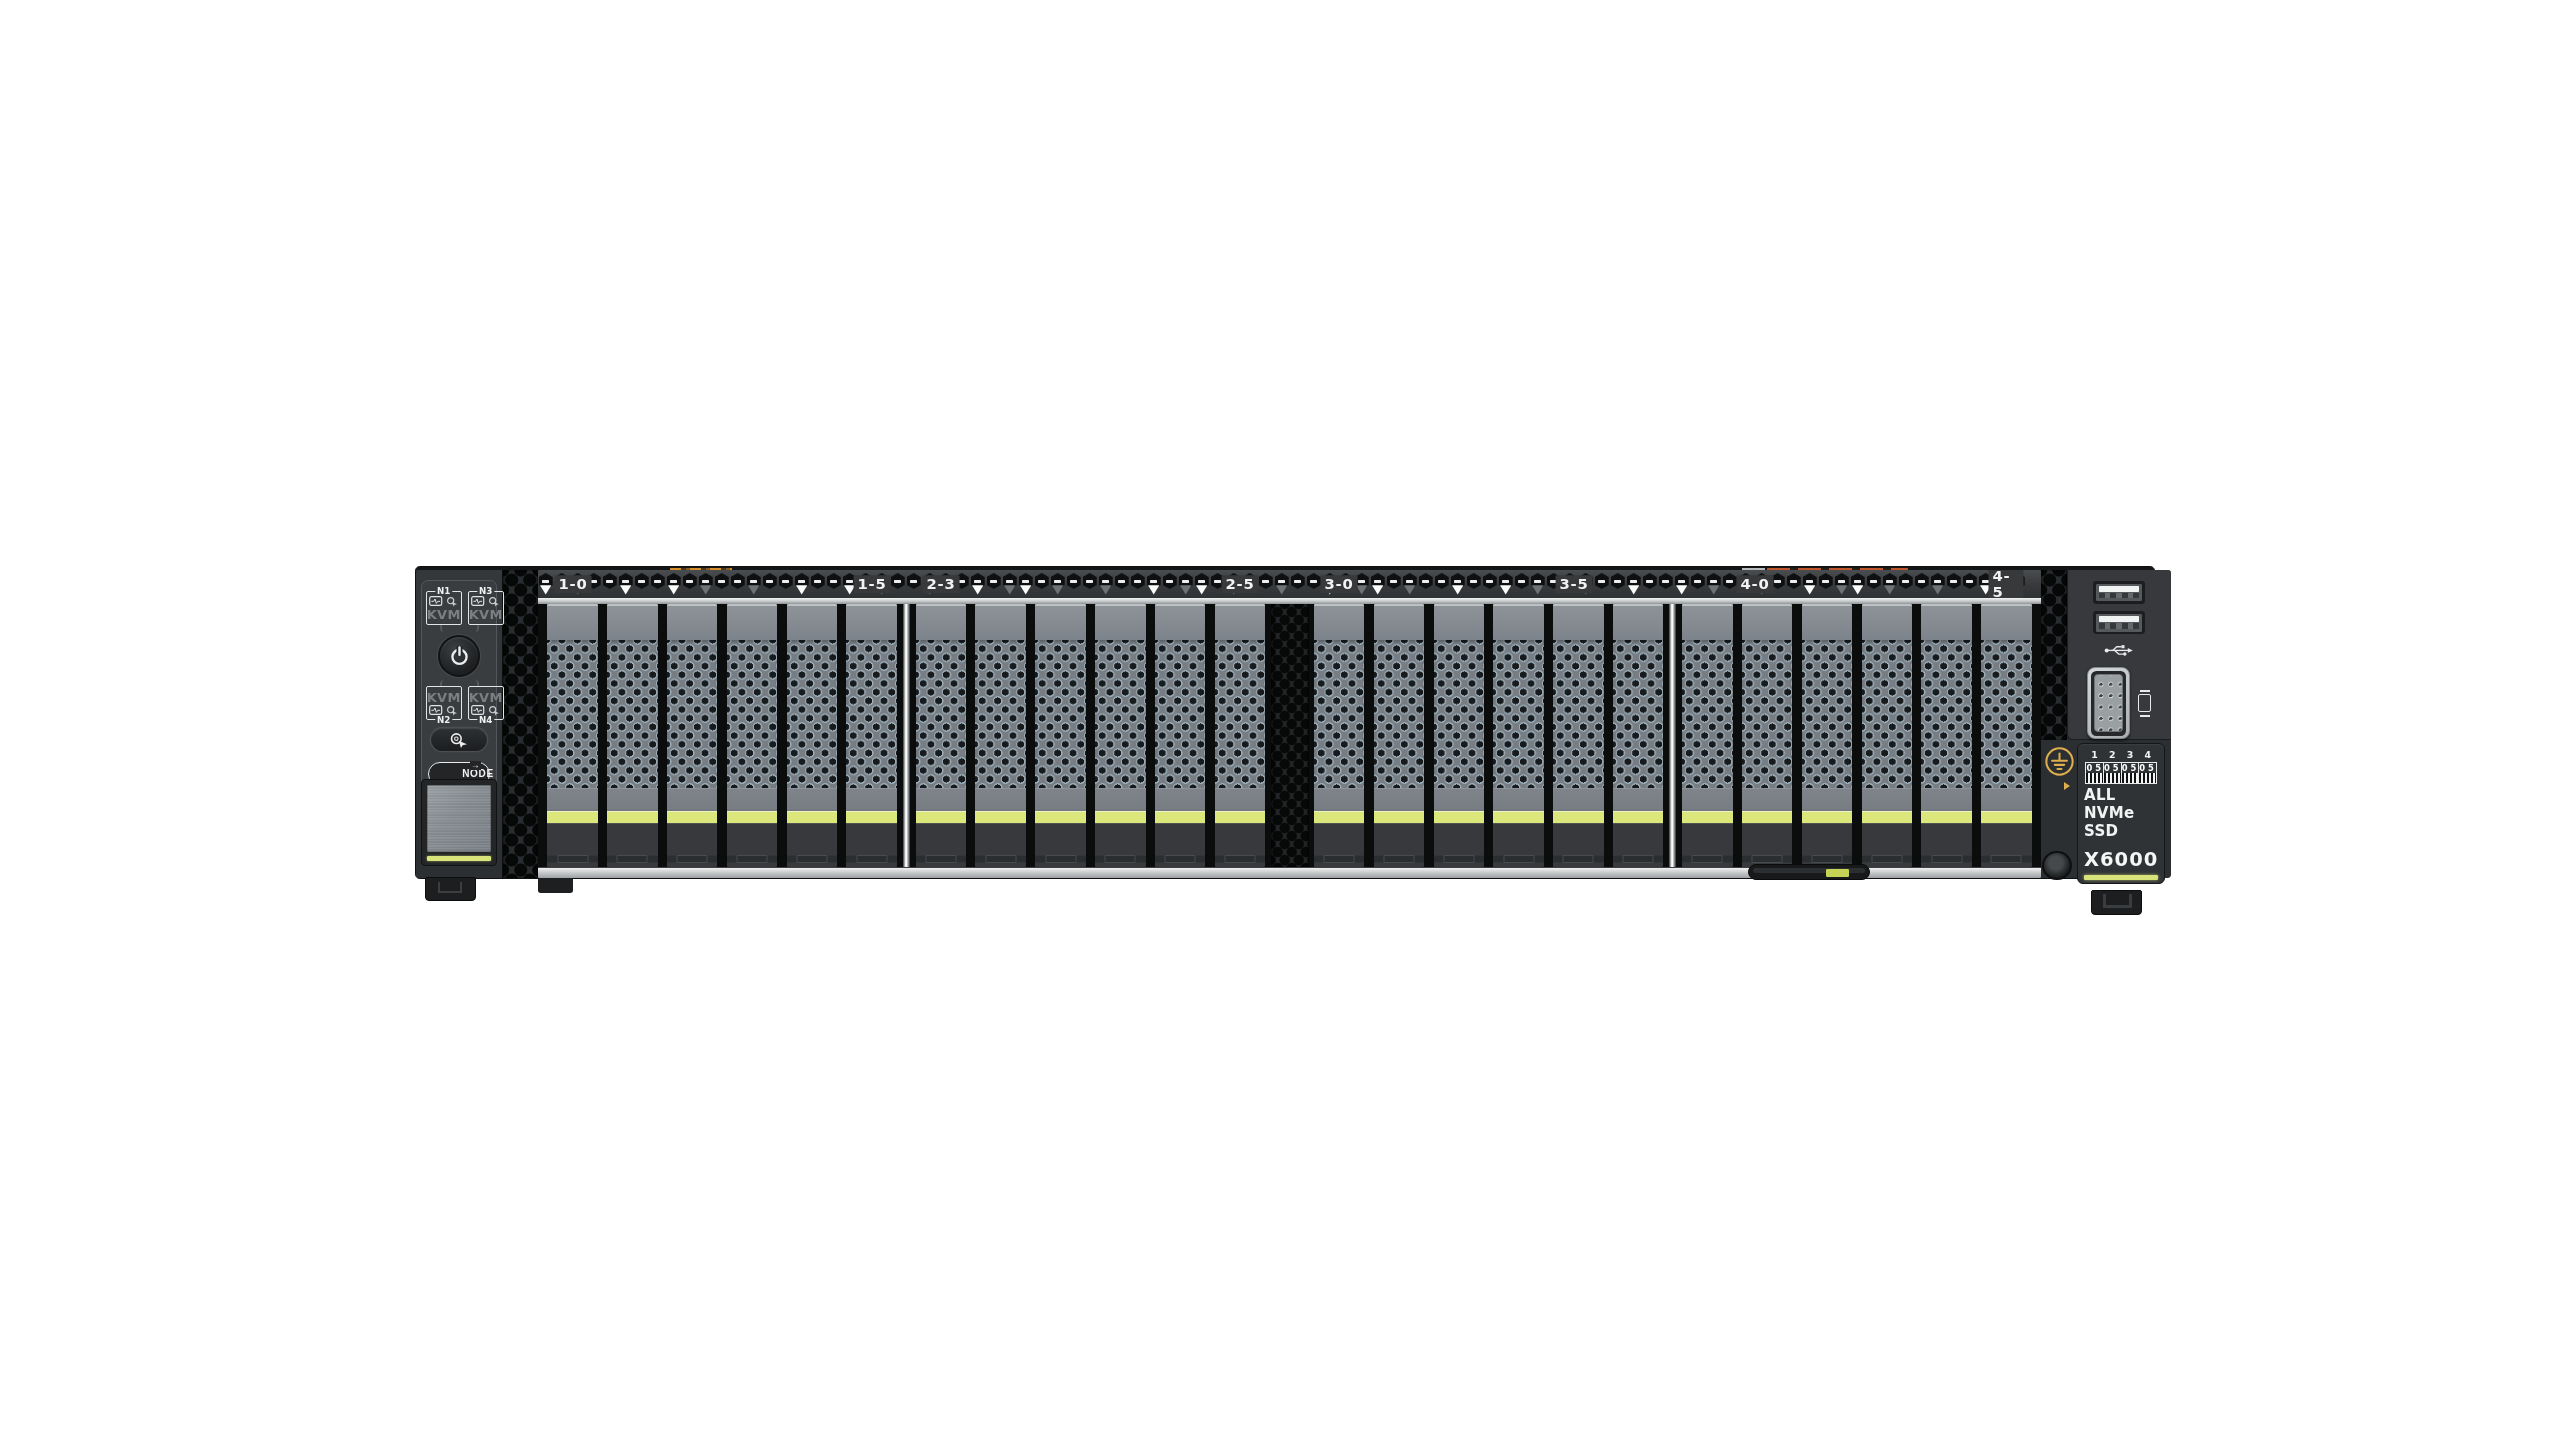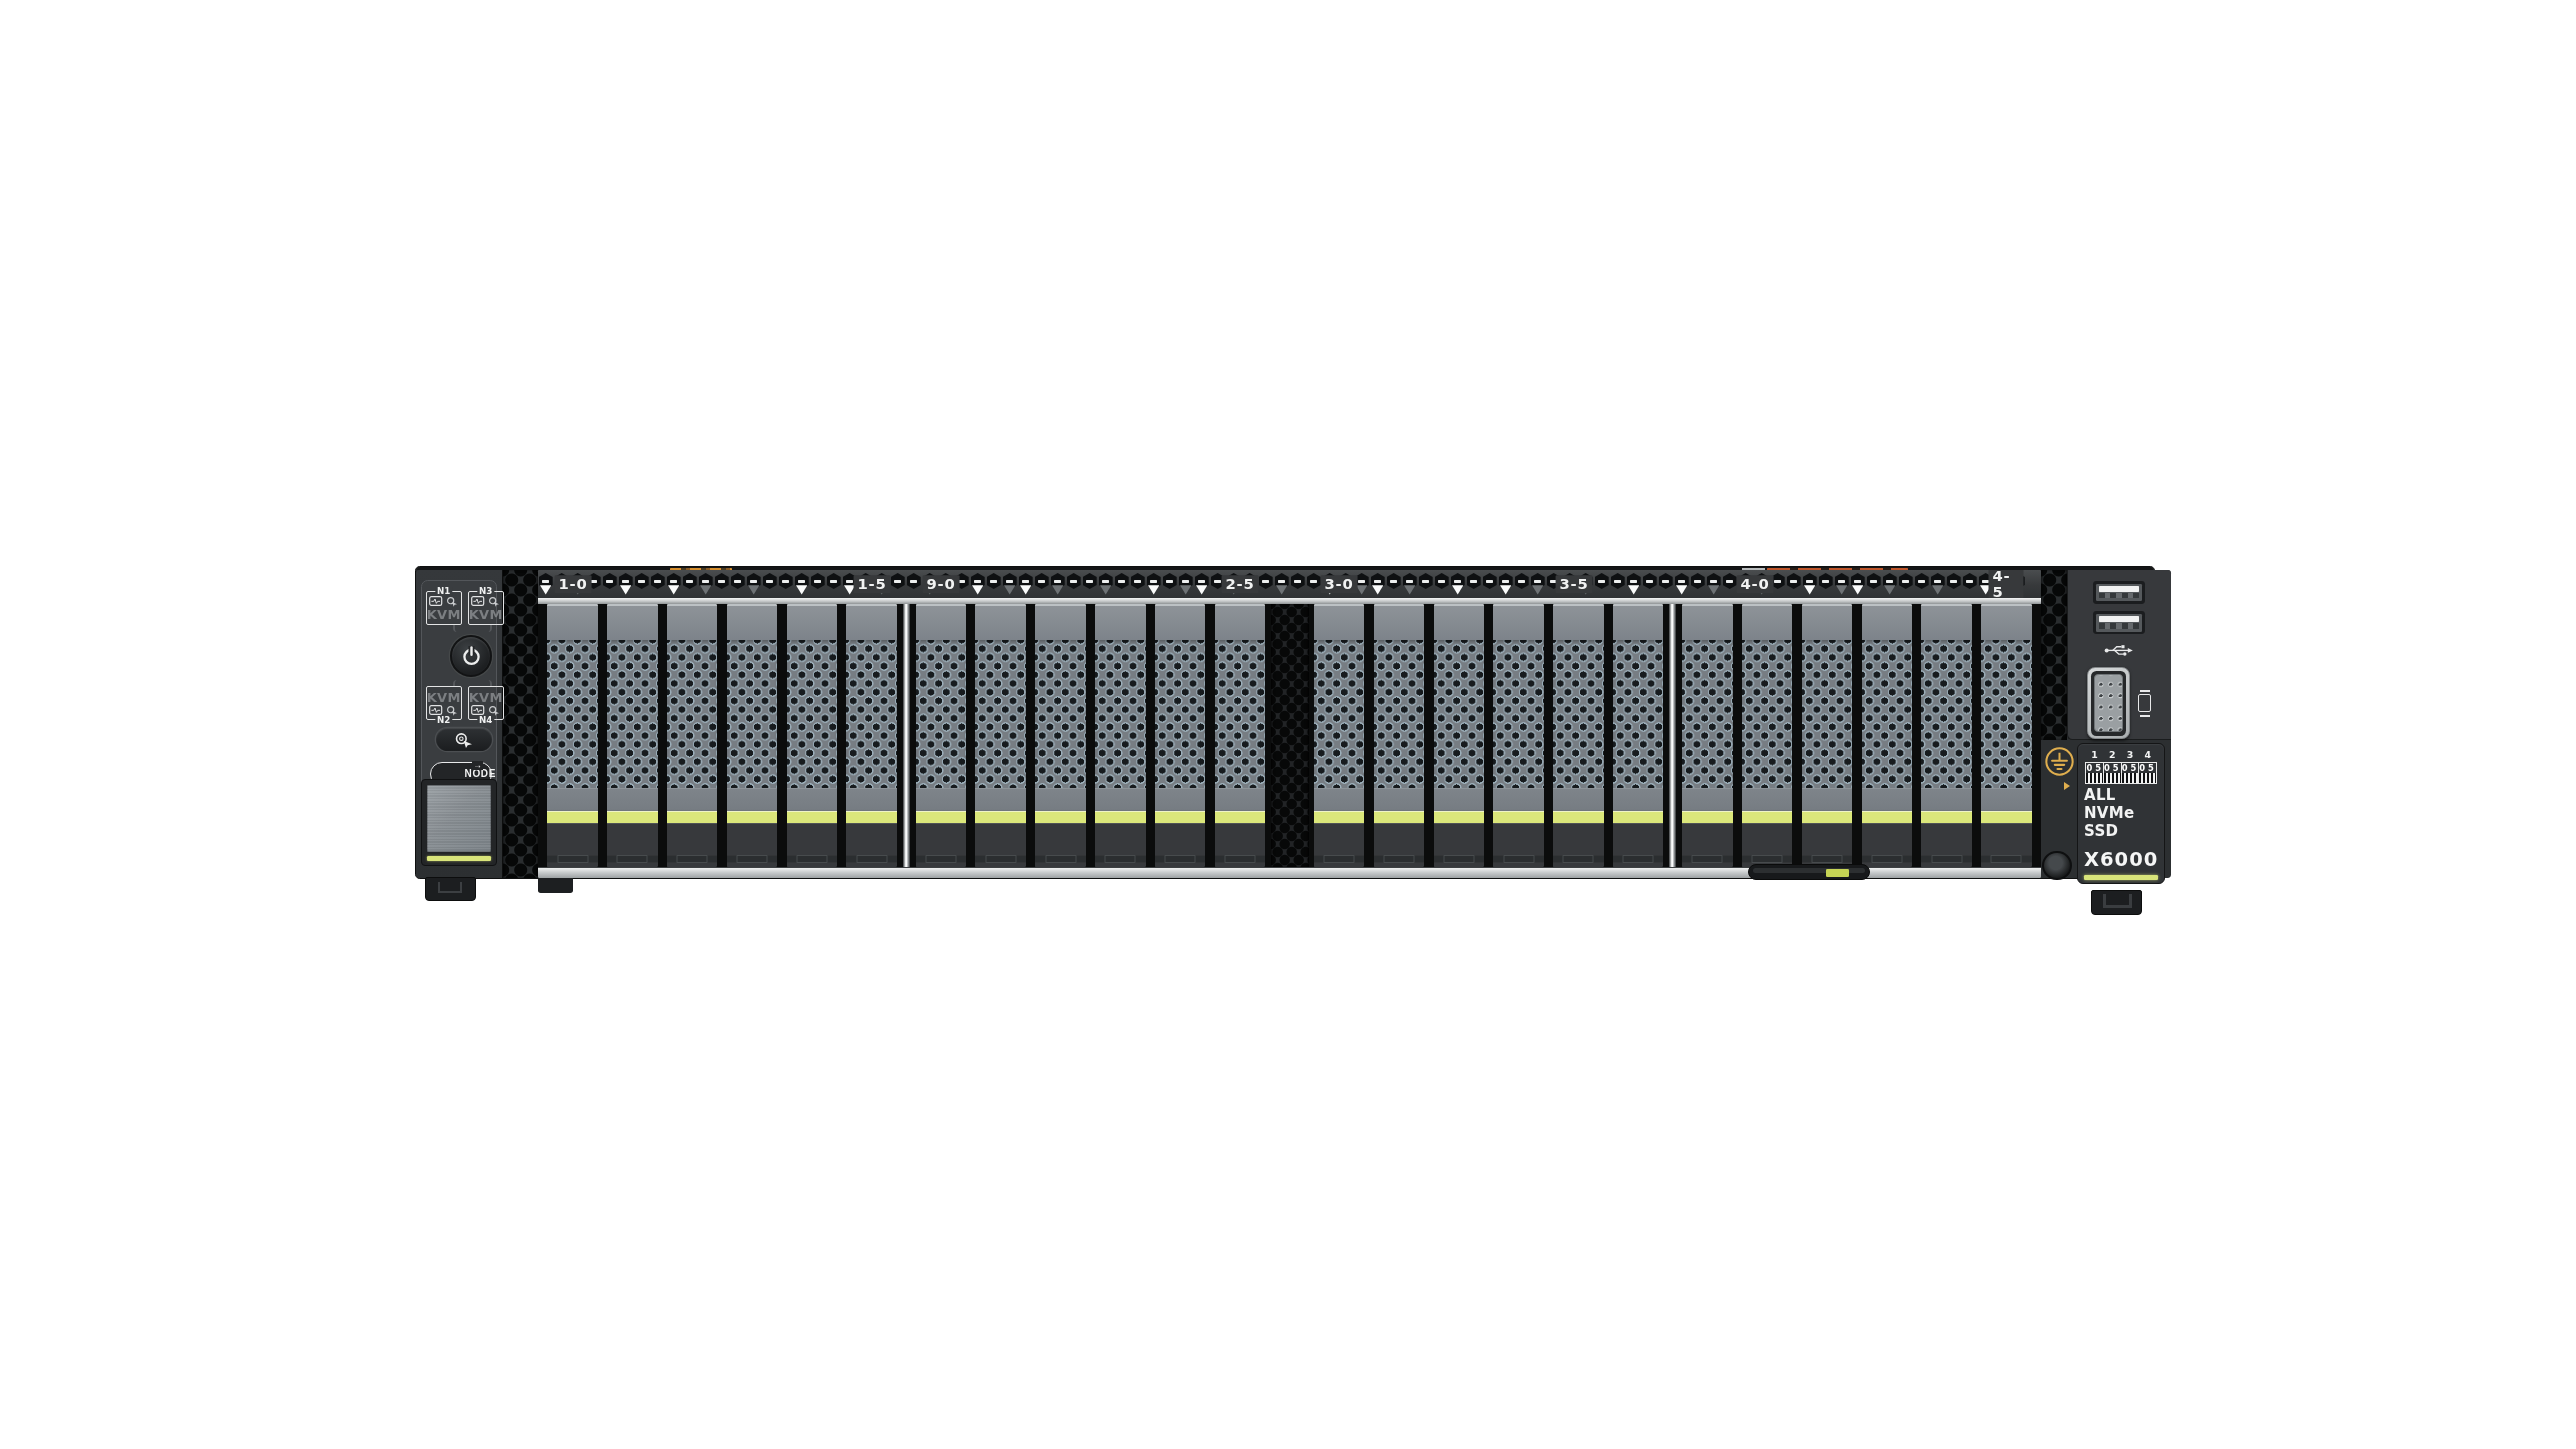--- a/index.html
+++ b/index.html
@@ -15,21 +15,21 @@
   .glimpse-amber{ position:absolute; left:253px; top:0.7px; width:62px; height:4px;
     background:repeating-linear-gradient(90deg,#d78f2e 0 10.7px,#4a3a20 10.7px 16px,#8a5a24 16px 20px); border-radius:0.7px;}
   .glimpse-orange{ position:absolute; left:1350px; top:0.7px; width:141px; height:3.4px;
     background:repeating-linear-gradient(90deg,#c0562b 0 23px,#2a1d16 23px 31px); border-radius:0.7px;}
   .glimpse-silver{ position:absolute; left:1325px; top:0.7px; width:23px; height:2.7px; background:#b9bcbd; }
 
   
   .ear-left{ width:87px; flex:0 0 auto; background:linear-gradient(180deg,#35383b,#2c2f31);
     border-right:1.3px solid #0c0d0d; border-radius:3.4px 0 0 3.4px; position:relative; }
   .panel-controls{ margin:9.4px 4.7px 0; background:#3a3d40; border:0.7px solid #53565a; border-radius:6.7px;
-    padding:10.7px 4px 6.7px; display:flex; flex-direction:column; align-items:flex-end; }
+    padding:10.7px 4px 6.7px; display:flex; flex-direction:column; align-items:center; }
   .kvm-grid{ display:grid; grid-template-columns:1fr 1fr; gap:6px; width:100%; }
   .kvm-box{ position:relative; border:1.3px solid #e3e4e5; border-radius:2px; height:34px;
     display:flex; flex-direction:column; align-items:center; justify-content:center; gap:1.3px; }
   .kvm-box .nid{ position:absolute; background:#3a3d40; padding:0 2px; font-size:8.7px; font-weight:bold; color:#f0f1f1; line-height:1; }
   .kvm-box.top .nid{ top:-5.4px; left:50%; transform:translateX(-50%); }
   .kvm-box.bot .nid{ bottom:-5.4px; left:50%; transform:translateX(-50%); }
   .kvm-txt{ font-size:13px; font-weight:bold; color:#7c7f82; letter-spacing:0.3px; line-height:1; }
   .mini-icons{ display:flex; gap:3.4px; align-items:center; }
   .trace{ width:39px; height:6.7px; border-left:2px solid #55585b; border-right:2px solid #55585b; border-radius:0 0 4px 4px; border-bottom:0; }
   .trace.flip{ border-radius:4px 4px 0 0; }
@@ -434,21 +434,21 @@
         <div class="vc"></div>
         <div class="vc">
           <span class="tri"></span>
         </div>
         <div class="vc"></div>
         <div class="vc">
           <span class="tri mid"></span>
         </div>
         <span class="bay-label" style="left: 35px;">1-0</span>
         <span class="bay-label" style="left: 334px;">1-5</span>
-        <span class="bay-label" style="left: 403px;">9-0</span>
+        <span class="bay-label" style="left: 403px;">2-3</span>
         <span class="bay-label" style="left: 702px;">2-5</span>
         <span class="bay-label" style="left: 801px;">3-0</span>
         <span class="bay-label" style="left: 1036px;">3-5</span>
         <span class="bay-label" style="left: 1217px;">4-0</span>
         <span class="bay-label" style="left: 1468px;">4-5</span>
       </div>
     <div class="silver-line"></div>
     <div class="bays">
         <div class="bay-group">
           <div class="drive">

